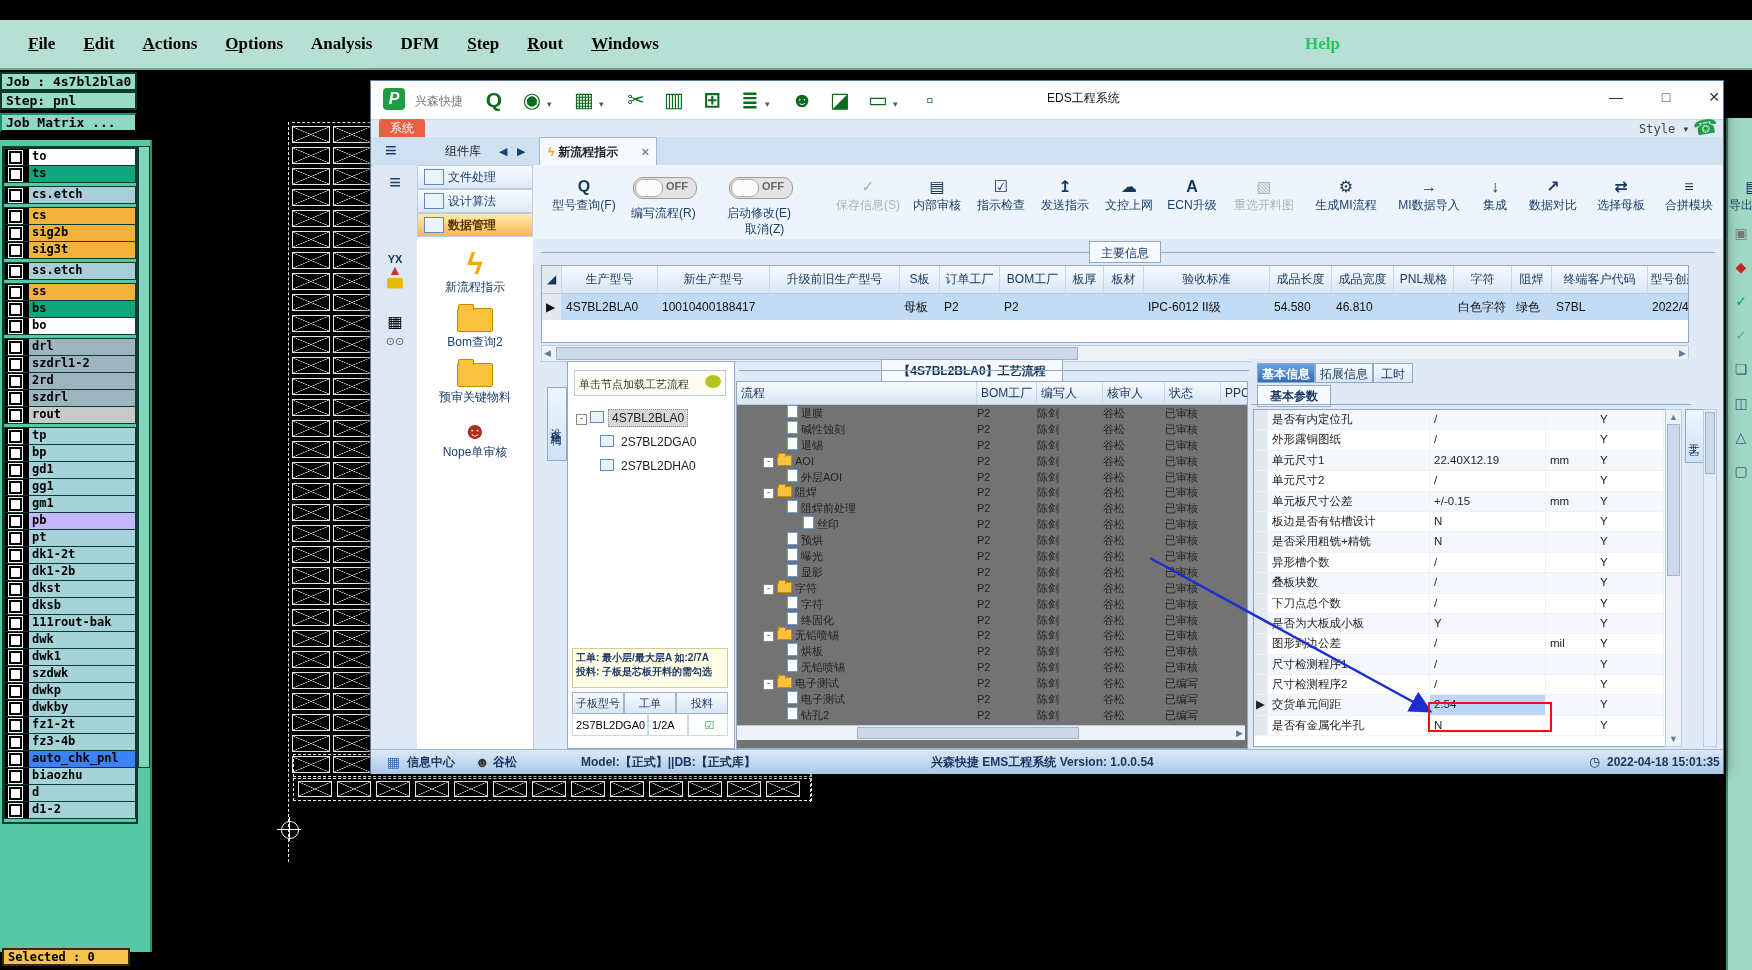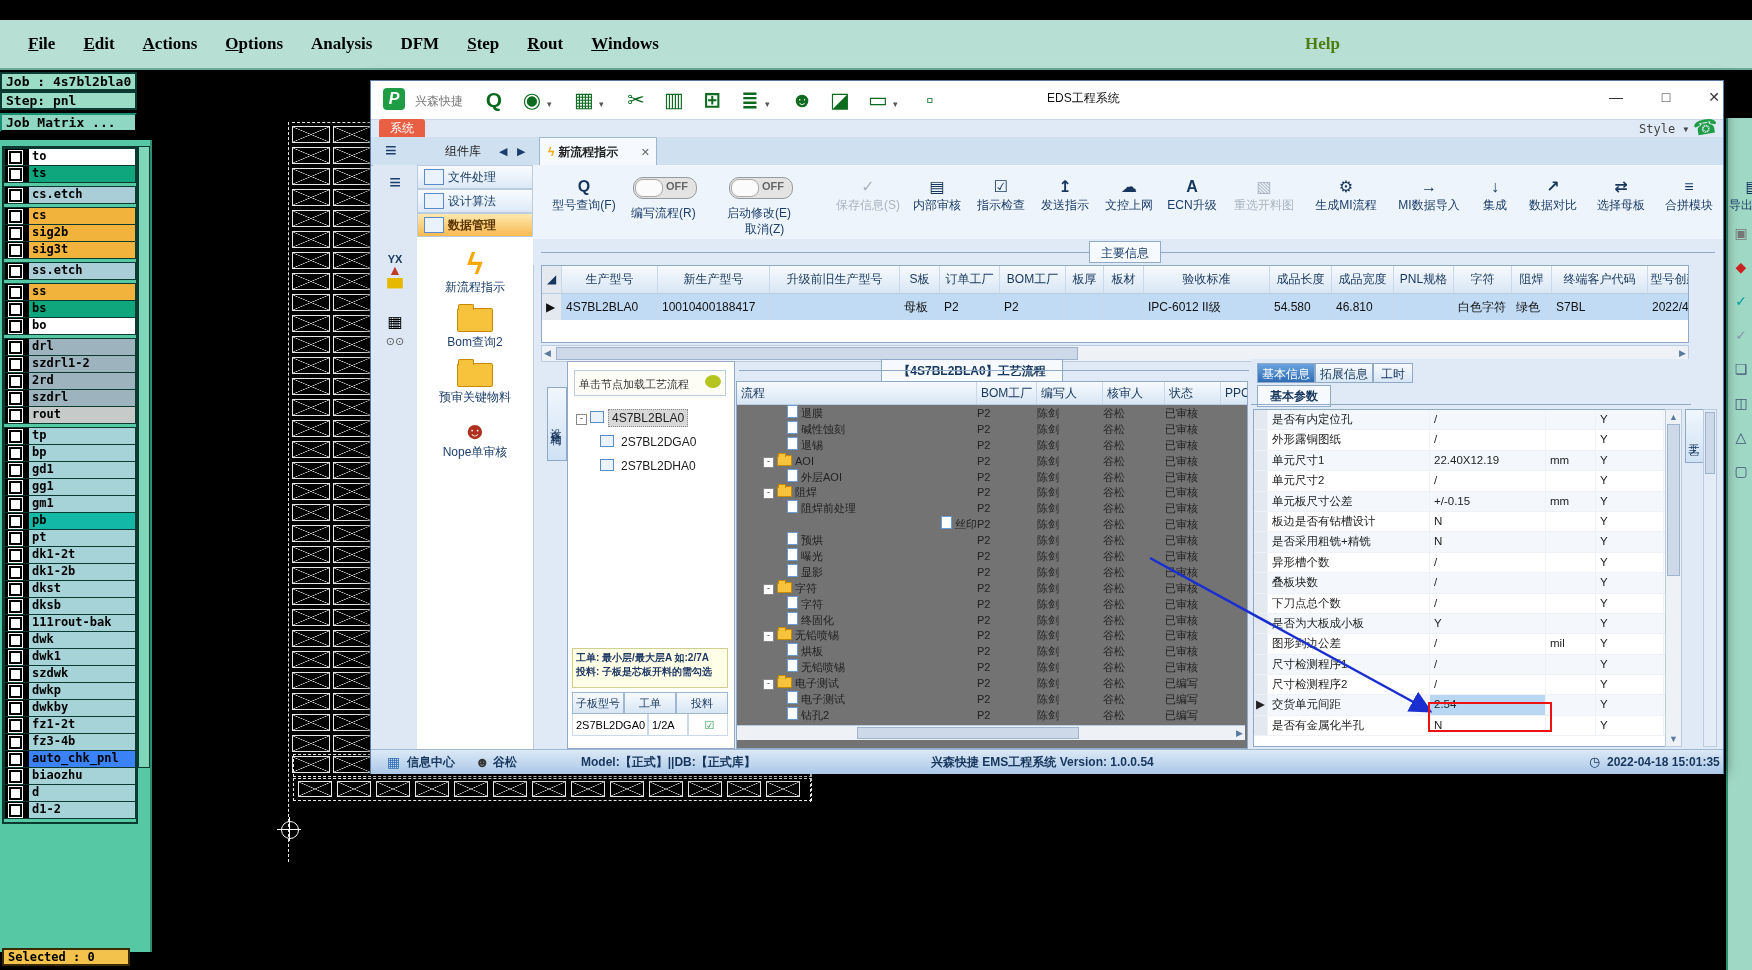--- a/index.html
+++ b/index.html
@@ -7,21 +7,21 @@
   .abs{position:absolute;}
   #root{position:absolute;left:0;top:0;width:1752px;height:970px;background:#000;}
   
   #gtitle{left:0;top:0;width:1752px;height:20px;background:#fff;color:#9a9a9a;font-size:13px;line-height:20px;}
   #gtitle .ticon{display:inline-block;width:12px;height:12px;background:#e8e8e8;border:1px solid #888;margin:0 6px 0 4px;vertical-align:-2px;
      color:#0a7a2a;font-size:10px;line-height:11px;text-align:center;font-weight:bold;}
   #gmenu{left:0;top:20px;width:1752px;height:48px;background:#b7dfd3;border-bottom:2px solid #6aa995;}
   .menuitem{display:inline-block;margin-left:28px;font-family:"Liberation Serif","DejaVu Serif",serif;
      font-weight:bold;font-size:17px;color:#000;line-height:48px;}
   .menuitem span.u{text-decoration:underline;}
-  #helpitem{left:1305px;top:20px;height:40px;font-family:"Liberation Serif","DejaVu Serif",serif;font-weight:bold;font-size:17px;line-height:48px;color:#4d7c0f;}
+  #helpitem{left:1305px;top:20px;height:40px;font-family:"Liberation Serif","DejaVu Serif",serif;font-weight:bold;font-size:17px;line-height:48px;color:#22c55e;}
   #logopanel{left:1352px;top:16px;width:400px;height:52px;background:#fff;}
   .lbar{position:absolute;left:8px;width:42px;height:5px;}
   #logopanel .fl{position:absolute;left:54px;top:8px;font-style:italic;font-weight:bold;font-size:30px;color:#1337a8;letter-spacing:-1px;}
   #logopanel .gen{position:absolute;left:218px;top:2px;font-family:"Liberation Serif","DejaVu Serif",serif;font-size:30px;color:#111;}
   #logopanel .gsub{position:absolute;left:228px;top:36px;font-style:italic;font-size:13px;color:#333;}
   .jbox{left:0;width:137px;height:19px;background:#9bdcc6;border:2px solid #0b3b30;color:#000;
      font-family:"DejaVu Sans Mono","Liberation Mono",monospace;font-weight:bold;font-size:13px;line-height:16px;padding-left:4px;box-sizing:border-box;}
   
   #sidebar{left:0;top:140px;width:150px;height:812px;background:#57c8a4;border-right:2px solid #2e8f71;}
   #layerframe{position:absolute;left:2px;top:6px;width:132px;border:2px solid #0b3b30;background:#57c8a4;}
@@ -123,21 +123,21 @@
   #prochdr div{flex:none;border-right:1px solid #c9d8ea;font-size:12px;color:#17365d;line-height:22px;padding-left:4px;box-sizing:border-box;overflow:hidden;}
   .prow{display:flex;height:15.9px;font-size:11px;color:#222;}
   .prow div{flex:none;line-height:16px;overflow:hidden;white-space:nowrap;box-sizing:border-box;}
   .foldico{display:inline-block;width:13px;height:9px;background:#f7c33c;border:1px solid #c58a00;border-radius:1px;vertical-align:-1px;margin-right:3px;position:relative;}
   .foldico::before{content:"";position:absolute;left:0;top:-3px;width:6px;height:3px;background:#f7c33c;border:1px solid #c58a00;border-bottom:none;}
   .fico{display:inline-block;width:9px;height:11px;background:#fff;border:1px solid #6b9bd2;vertical-align:-1px;margin-right:3px;}
   #prochscroll{position:absolute;left:0px;top:343px;width:508px;height:14px;background:#eef2f7;border-top:1px solid #b9cce0;}
   
   #rpanel{left:880px;top:278px;width:466px;height:388px;background:#dfeaf6;}
   .rtab{position:absolute;top:4px;height:20px;font-size:12px;text-align:center;line-height:20px;border:1px solid #8fa9c6;background:linear-gradient(#f7fafd,#d8e6f5);color:#17365d;box-sizing:border-box;}
-  .rtab.active{background:linear-gradient(#6aa3dd,#2f6cb5);color:#fff;font-weight:normal;}
+  .rtab.active{background:linear-gradient(#6aa3dd,#2f6cb5);color:#fff;font-weight:bold;}
   #subparamtab{position:absolute;left:6px;top:26px;width:72px;height:20px;background:#f6fafe;border:1px solid #8fa9c6;font-size:12px;font-weight:bold;color:#17365d;text-align:center;line-height:20px;}
   #subparamline{position:absolute;left:0;top:45px;width:440px;height:1px;background:#8fa9c6;}
   #paramgrid{position:absolute;left:2px;top:50px;width:412px;height:336px;background:#fff;border:1px solid #8fa9c6;overflow:hidden;}
   .phdr{display:flex;height:24px;background:linear-gradient(#f7fafd,#d8e6f5);border-bottom:1px solid #b9cce0;}
   .phdr div{flex:none;border-right:1px solid #c9d8ea;font-size:12px;color:#17365d;line-height:24px;text-align:center;box-sizing:border-box;}
   .parrow{display:flex;height:19.4px;font-size:11.5px;color:#222;border-bottom:1px solid #eef2f7;}
   .parrow div{flex:none;line-height:19px;border-right:1px solid #eef2f7;padding-left:4px;box-sizing:border-box;overflow:hidden;white-space:nowrap;}
   .parrow:nth-child(odd){background:#f4f8fc;}
   .hivalue{background:#b9d7f3 !important;}
   #pvscroll{position:absolute;left:414px;top:50px;width:15px;height:336px;background:#eef2f7;border:1px solid #b9cce0;}
@@ -296,21 +296,21 @@
           <div class="lrow">
             <div class="lchk">
               <i></i>
             </div>
             <div class="lname" style="background: rgb(165, 211, 216);">gm1</div>
           </div>
           <div class="lrow">
             <div class="lchk">
               <i></i>
             </div>
-            <div class="lname" style="background: #14b8a6;">pb</div>
+            <div class="lname" style="background: #c4b5fd;">pb</div>
           </div>
           <div class="lrow">
             <div class="lchk">
               <i></i>
             </div>
             <div class="lname" style="background: rgb(165, 211, 216);">pt</div>
           </div>
           <div class="lrow">
             <div class="lchk">
               <i></i>
@@ -759,21 +759,21 @@
           </div>
           <div class="prow">
             <div style="width: 240px; padding-left: 50px;"><span class="fico"></span>阻焊前处理</div>
             <div style="width: 60px;">P2</div>
             <div style="width: 66px;">陈剑</div>
             <div style="width: 62px;">谷松</div>
             <div style="width: 56px;">已审核</div>
             <div style="width: 40px;"></div>
           </div>
           <div class="prow">
-            <div style="width: 240px; padding-left: 66px; text-align: right;"><span class="fico"></span>丝印</div>
+            <div style="width: 240px; padding-left: 66px;"><span class="fico"></span>丝印</div>
             <div style="width: 60px;">P2</div>
             <div style="width: 66px;">陈剑</div>
             <div style="width: 62px;">谷松</div>
             <div style="width: 56px;">已审核</div>
             <div style="width: 40px;"></div>
           </div>
           <div class="prow">
             <div style="width: 240px; padding-left: 50px;"><span class="fico"></span>预烘</div>
             <div style="width: 60px;">P2</div>
             <div style="width: 66px;">陈剑</div>

